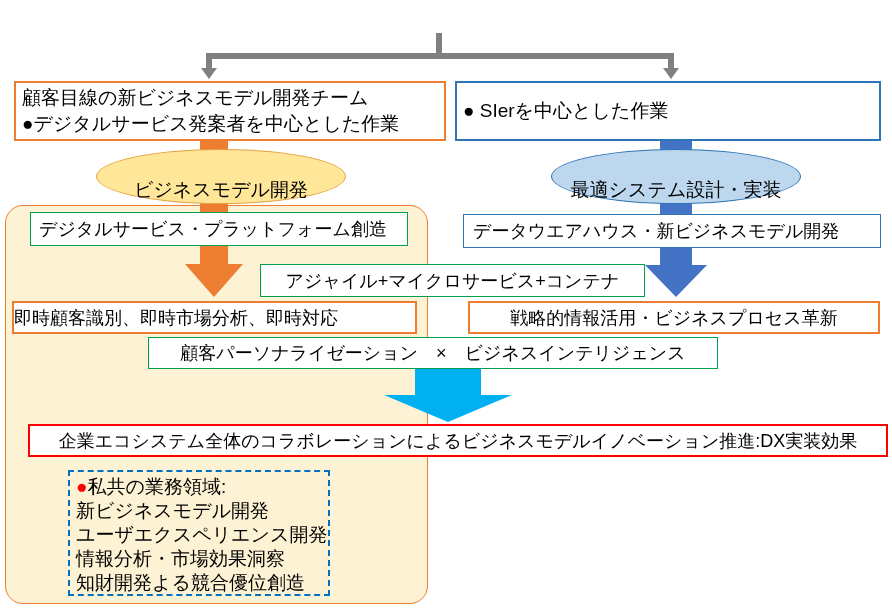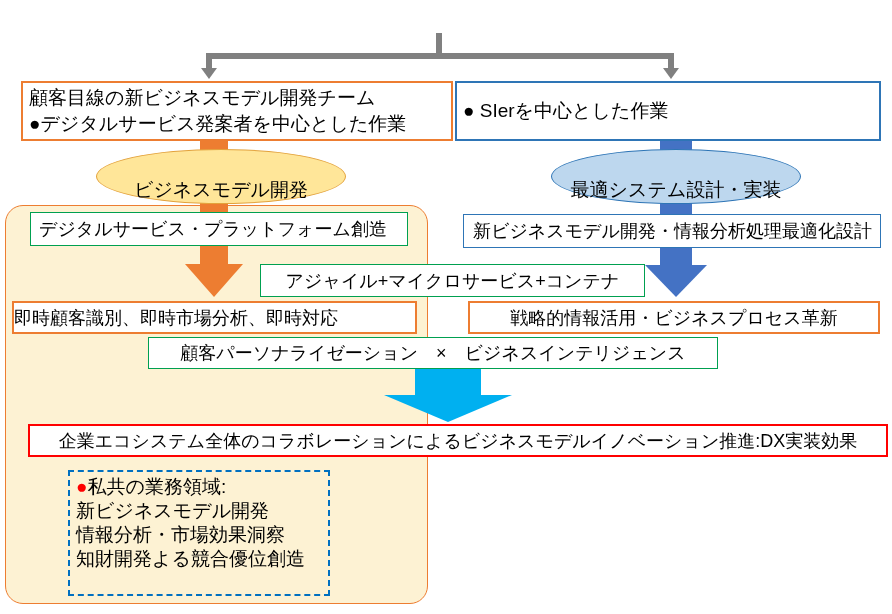--- a/index.html
+++ b/index.html
@@ -62,21 +62,21 @@
     display: flex;
     align-items: center;
   }
   .center { justify-content: center; }
 
   .root-box { left: 344px; top: 4px; width: 190px; height: 29px;
     border: 2px solid #000; font-size: 18px; }
 
   .team { flex-direction: column; align-items: flex-start; justify-content: center;
     font-size: 19px; line-height: 26px; padding-left: 6px; }
-  .team-left  { left: 21px;  top: 81px; width: 432px; height: 60px; border: 2px solid #ED7D31; }
+  .team-left  { left: 14px;  top: 81px; width: 432px; height: 60px; border: 2px solid #ED7D31; }
   .team-right { left: 455px; top: 81px; width: 426px; height: 60px; border: 2px solid #2E75B6; }
 
   .ellipse { border-radius: 50%; z-index: 3; display: flex; align-items: flex-end;
     justify-content: center; font-size: 19px; white-space: nowrap; }
   .ellipse-left  { left: 96px;  top: 149px; width: 250px; height: 55px;
     background: #FFE699; border: 1.5px solid #E3A23C; }
   .ellipse-right { left: 551px; top: 149px; width: 250px; height: 55px;
     background: #BDD7EE; border: 1.5px solid #2E75B6; }
 
   .create-box { left: 30px;  top: 212px; width: 378px; height: 34px;
@@ -142,21 +142,21 @@
 
   <div class="abs ellipse ellipse-right">
     <span>最適システム設計・実装</span>
   </div>
 
   <div class="abs node create-box">
     <span>デジタルサービス・プラットフォーム創造</span>
   </div>
 
   <div class="abs node design-box">
-    <span>新ビジネスモデル開発・情報分析処理最適化設計</span>
+    <span>データウエアハウス・新ビジネスモデル開発</span>
   </div>
 
   <div class="abs node center agile-box">
     <span>アジャイル+マイクロサービス+コンテナ</span>
   </div>
 
   <div class="abs node instant-box">
     <span>即時顧客識別、即時市場分析、即時対応</span>
   </div>
 
@@ -170,17 +170,18 @@
 
   <div class="abs node center outcome-box">
     <span>企業エコシステム全体のコラボレーションによるビジネスモデルイノベーション推進:DX実装効果</span>
   </div>
 
   <div class="abs scope-box">
     <div>
       <span class="scope-bullet">●</span><span>私共の業務領域:</span>
     </div>
     <div>新ビジネスモデル開発</div>
+    <div>ユーザエクスペリエンス開発</div>
     <div>情報分析・市場効果洞察</div>
     <div>知財開発よる競合優位創造</div>
   </div>
 
 </div>
 
 </body></html>

